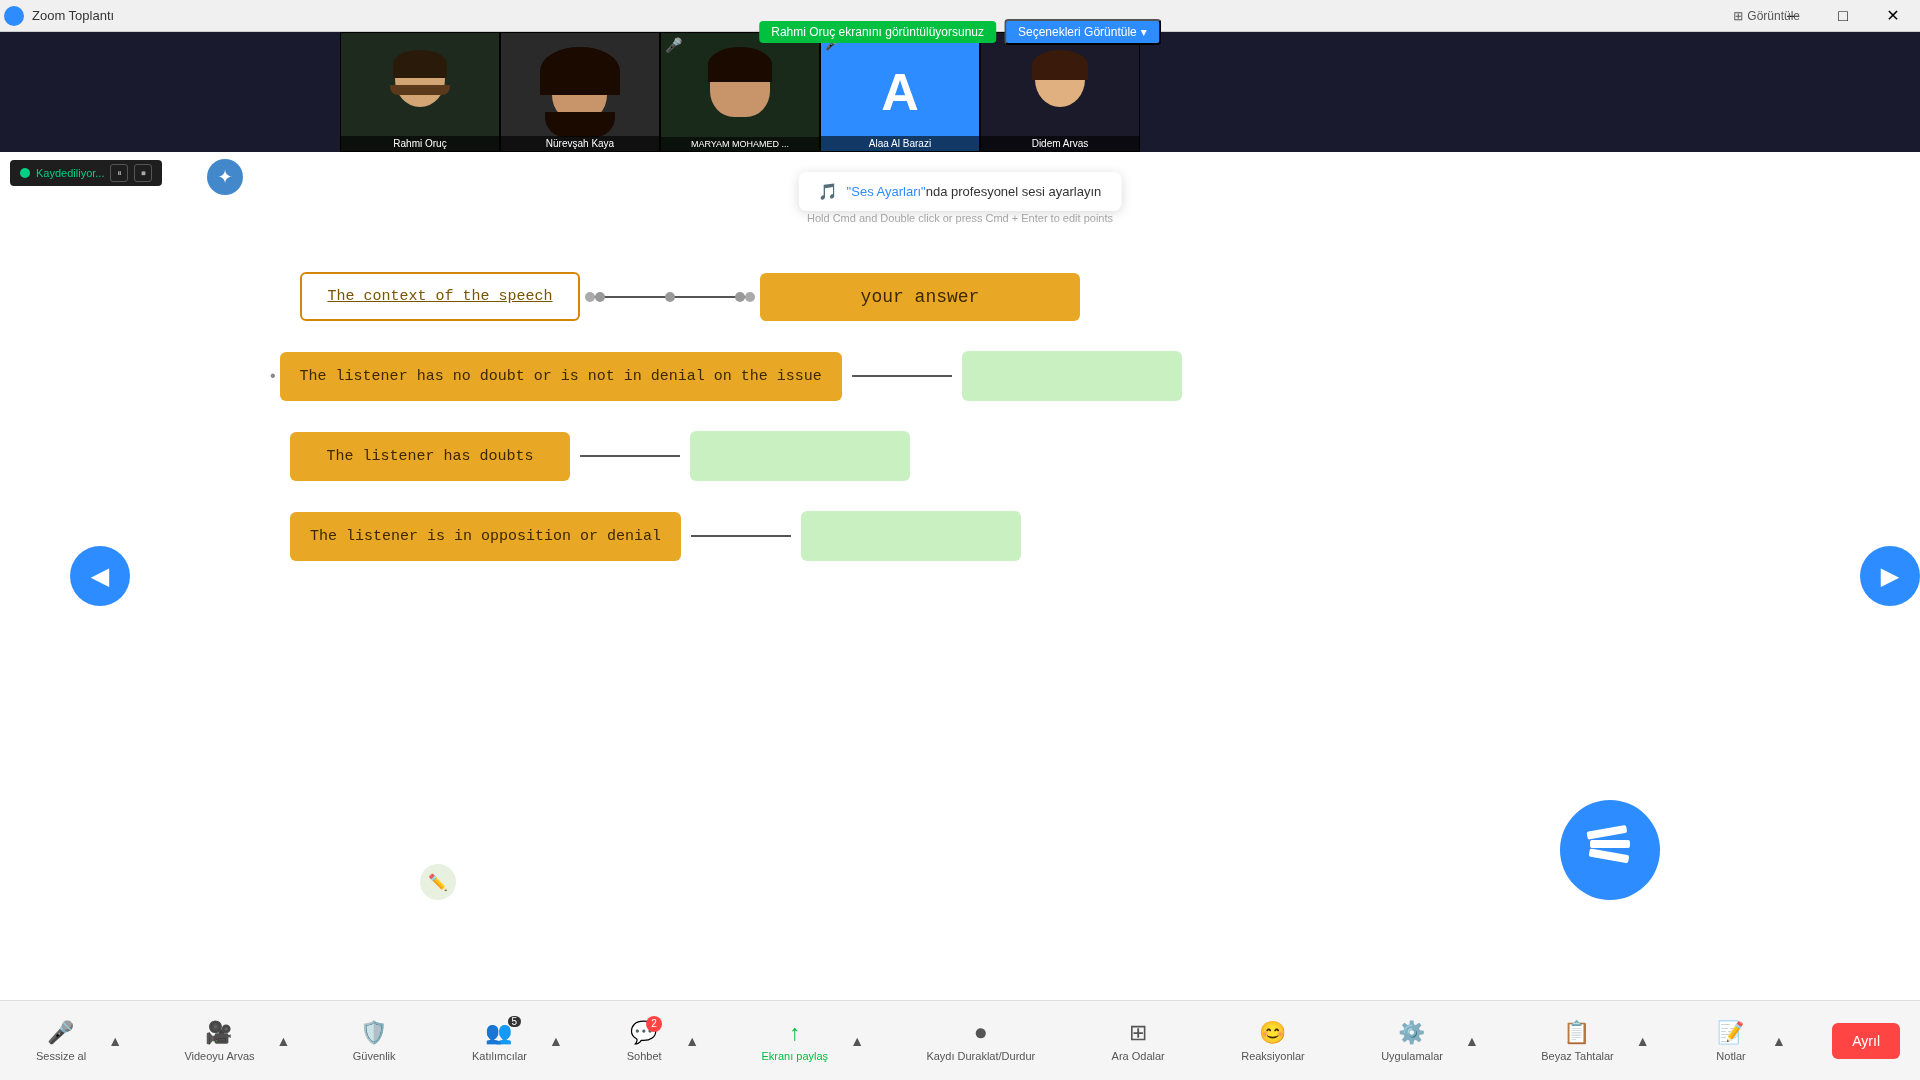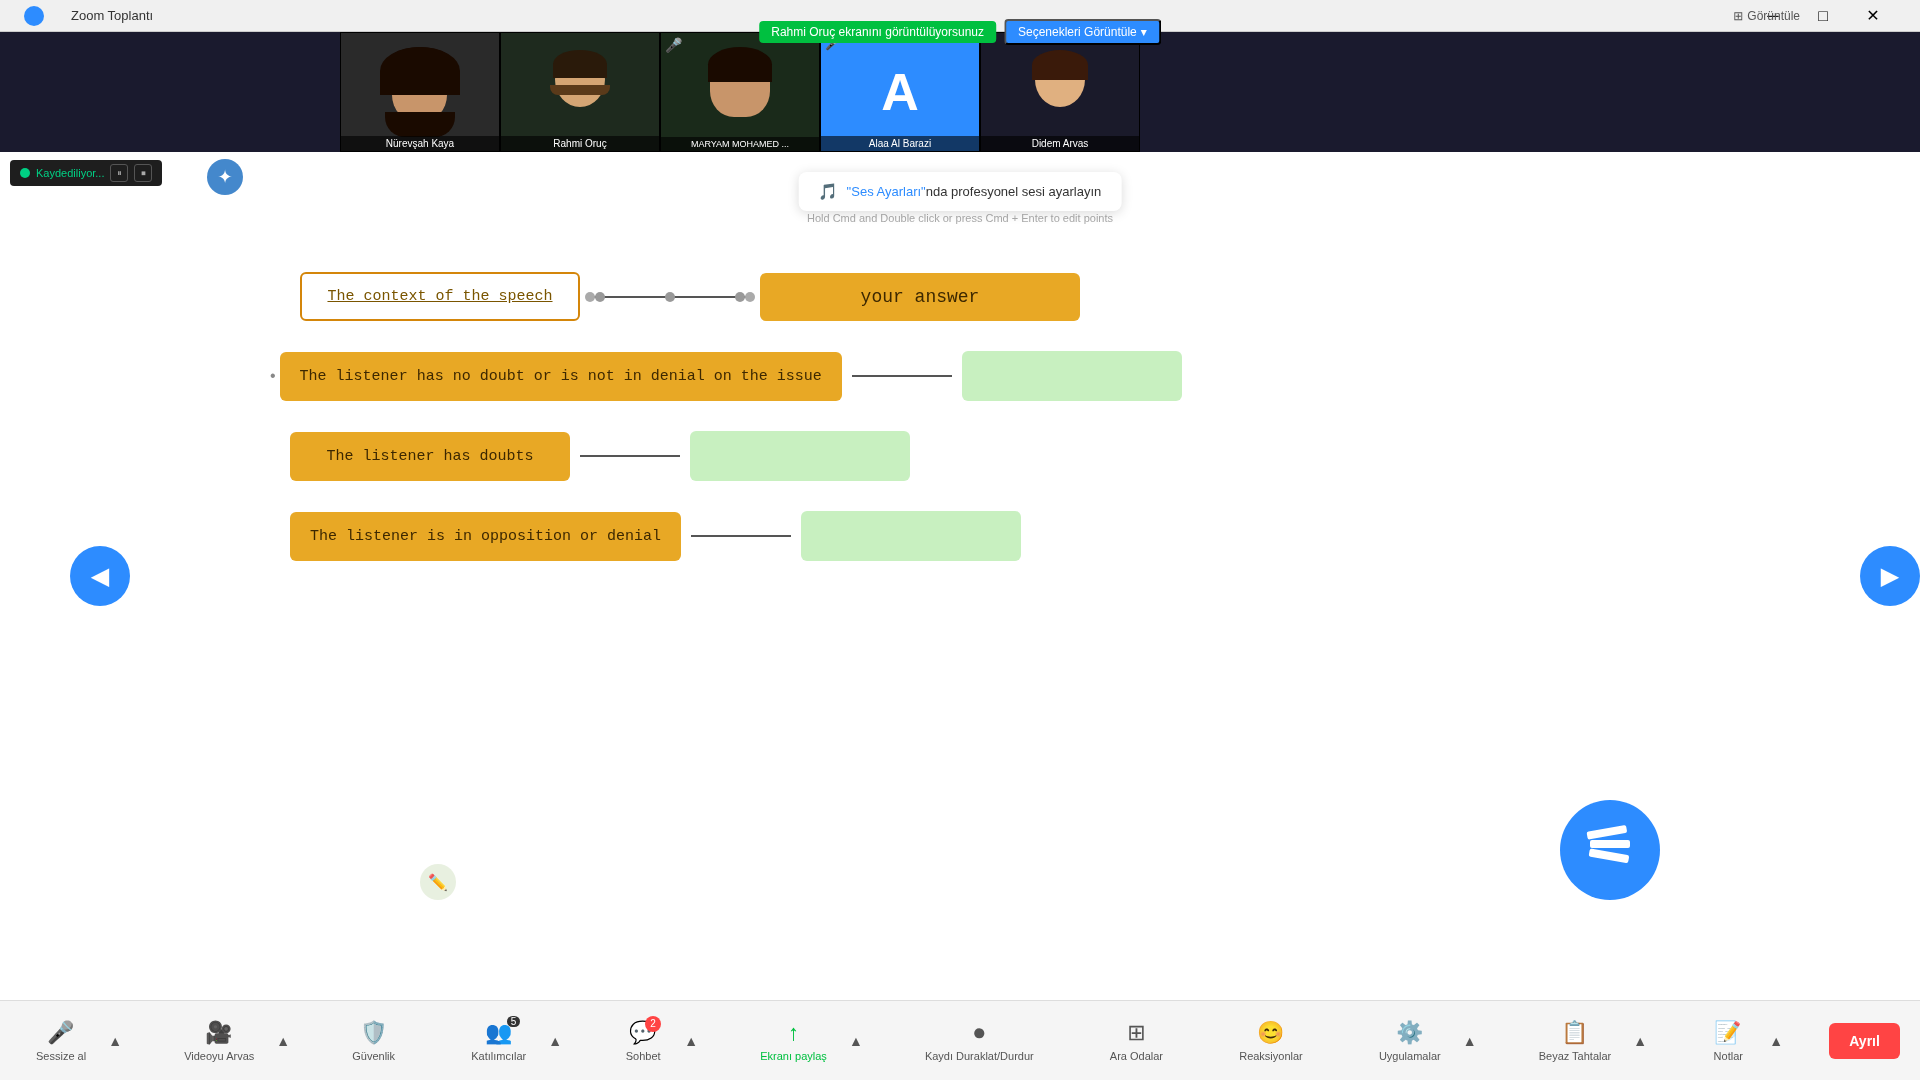--- a/index.html
+++ b/index.html
@@ -1,22 +1,22 @@
 <!DOCTYPE html>
 <html><head>
   <meta charset="utf-8">
   <style>
     * { margin: 0; padding: 0; box-sizing: border-box; }
     body { width: 1920px; height: 1080px; overflow: hidden; background: #1a1a2e; font-family: 'Segoe UI', Arial, sans-serif; }
 
     
     #titlebar {
       position: absolute; top: 0; left: 0; right: 0; height: 32px;
-      background: #f0f0f0; display: flex; align-items: center; padding: 0 24px;
-      border-bottom: 1px solid #ccc; z-index: 100; gap: 19px;
+      background: #f0f0f0; display: flex; align-items: center; padding: 0 4px;
+      border-bottom: 1px solid #ccc; z-index: 100;
     }
     #titlebar .zoom-icon { width: 20px; height: 20px; background: #2d8cff; border-radius: 50%; margin-right: 8px; }
     #titlebar .title { font-size: 13px; color: #333; flex: 1; }
     #titlebar .controls { display: flex; gap: 4px; }
     #titlebar .ctrl-btn { width: 46px; height: 32px; border: none; background: transparent; cursor: pointer; font-size: 16px; display: flex; align-items: center; justify-content: center; }
     #titlebar .share-banner {
       position: absolute; left: 50%; transform: translateX(-50%);
       display: flex; align-items: center; gap: 8px; margin-top: 32px;
     }
     #titlebar .share-green { background: #00c040; color: white; font-size: 12px; padding: 4px 12px; border-radius: 4px; }
@@ -147,21 +147,21 @@
       display: flex; align-items: center; justify-content: center;
     }
     .toolbar-icon-wrapper { position: relative; display: inline-block; }
 
     
     .chevron-btn { background: none; border: none; cursor: pointer; color: #555; font-size: 14px; padding: 0 2px; }
 
     
     #ayril-btn {
       background: #ff4444; color: white; border: none; border-radius: 6px;
-      padding: 10px 20px; font-size: 14px; cursor: pointer; font-weight: bold;
+      padding: 10px 20px; font-size: 14px; cursor: pointer; font-weight: normal;
     }
 
     
     #nav-right-area {
       position: absolute; right: 0; top: 152px; bottom: 80px; width: 200px;
       background: white; display: flex; align-items: center; justify-content: center;
     }
 
     
     .thumb-container {
@@ -190,41 +190,41 @@
   </div>
   <div class="controls">
     <button class="ctrl-btn">─</button>
     <button class="ctrl-btn">□</button>
     <button class="ctrl-btn close">✕</button>
   </div>
 </div>
 
 <div class="thumb-container">
 
+  <div class="thumb" style="background:#2a2a2a;">
+    <div style="width:100%;height:100%;display:flex;align-items:center;justify-content:center;background:#1e2a1e;">
+      <div style="position:relative;width:80px;height:90px;">
+        <div style="position:absolute;top:5px;left:15px;width:50px;height:55px;background:#d4a574;border-radius:50%;"></div>
+        <div style="position:absolute;top:3px;left:13px;width:54px;height:28px;background:#2a1a0a;border-radius:50% 50% 0 0;"></div>
+        <div style="position:absolute;top:38px;left:10px;width:60px;height:10px;background:#5a3a1a;border-radius:0 0 8px 8px;"></div>
+      </div>
+    </div>
+    <div class="thumb-label">Rahmi Oruç</div>
+  </div>
+
   <div class="thumb" style="background:#1a1a1a;">
     <div style="width:100%;height:100%;display:flex;align-items:center;justify-content:center;background:#2a2a2a;">
       <div style="position:relative;width:80px;height:90px;">
         <div style="position:absolute;top:0;left:5px;width:70px;height:40px;background:#1a0a00;border-radius:50% 50% 0 0;"></div>
         <div style="position:absolute;top:15px;left:12px;width:55px;height:60px;background:#c8956a;border-radius:45%;"></div>
         <div style="position:absolute;top:0;left:0;width:80px;height:48px;background:#1a0a00;border-radius:50% 50% 0 0;"></div>
         <div style="position:absolute;bottom:0;left:5px;width:70px;height:25px;background:#1a0a00;border-radius:0 0 20px 20px;"></div>
       </div>
     </div>
     <div class="thumb-label">Nürevşah Kaya</div>
-  </div>
-
-  <div class="thumb" style="background:#2a2a2a;">
-    <div style="width:100%;height:100%;display:flex;align-items:center;justify-content:center;background:#1e2a1e;">
-      <div style="position:relative;width:80px;height:90px;">
-        <div style="position:absolute;top:5px;left:15px;width:50px;height:55px;background:#d4a574;border-radius:50%;"></div>
-        <div style="position:absolute;top:3px;left:13px;width:54px;height:28px;background:#2a1a0a;border-radius:50% 50% 0 0;"></div>
-        <div style="position:absolute;top:38px;left:10px;width:60px;height:10px;background:#5a3a1a;border-radius:0 0 8px 8px;"></div>
-      </div>
-    </div>
-    <div class="thumb-label">Rahmi Oruç</div>
   </div>
 
   <div class="thumb" style="background:#1a1a1a;">
     <div style="width:100%;height:100%;display:flex;align-items:center;justify-content:center;background:#1a2a1a;">
       <div style="position:relative;width:80px;height:90px;">
         <div style="position:absolute;top:5px;left:10px;width:60px;height:65px;background:#c8956a;border-radius:40%;"></div>
         <div style="position:absolute;top:0;left:8px;width:64px;height:35px;background:#1a0a00;border-radius:50% 50% 0 0;"></div>
       </div>
     </div>
     <div style="position:absolute;top:4px;left:4px;color:#ff4444;font-size:14px;">🎤</div>

